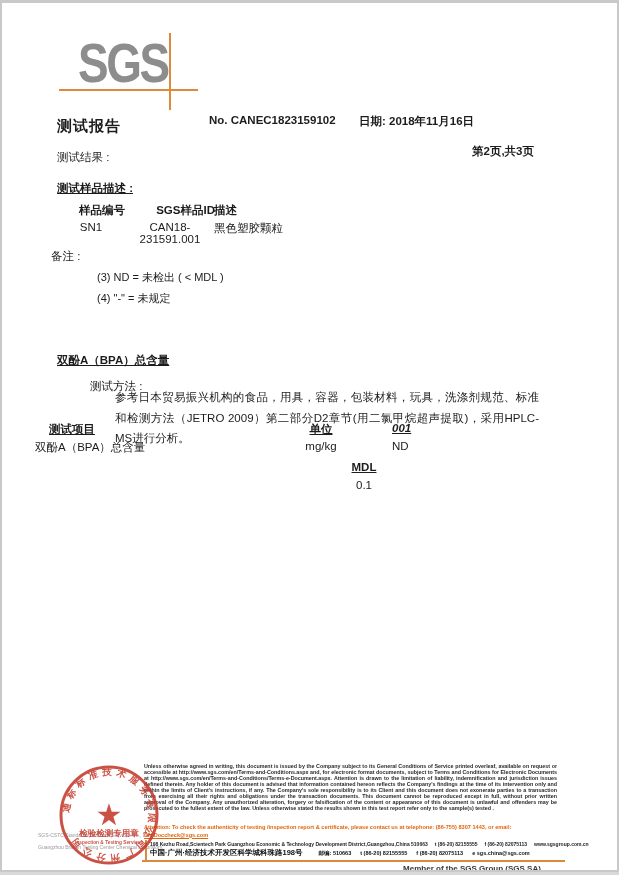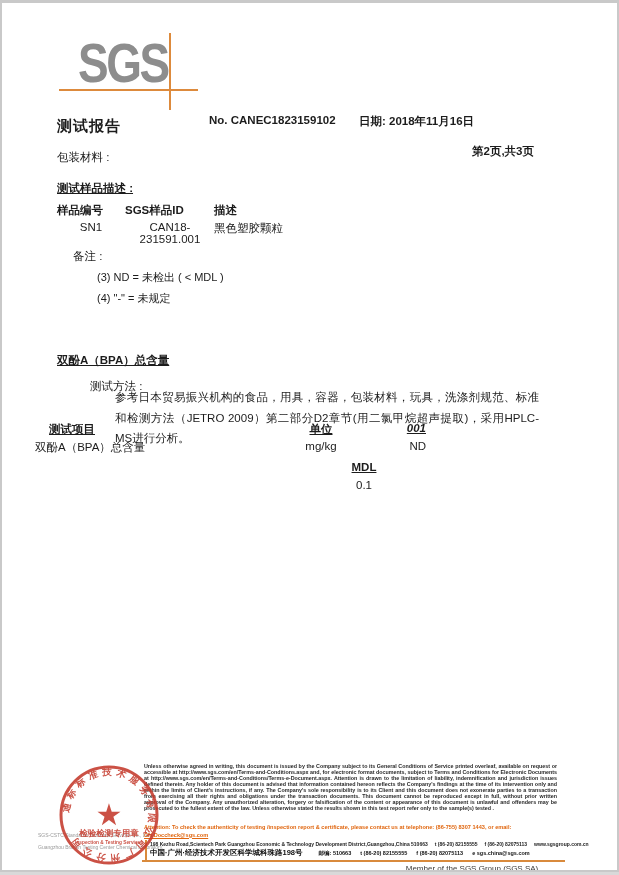--- a/index.html
+++ b/index.html
@@ -32,41 +32,41 @@
   
   .report-title { left: 55px; top: 114px; font-size: 15px; font-weight: bold; letter-spacing: 1px; }
   .report-no    { left: 207px; top: 111px; font-size: 11.5px; font-weight: bold; }
   .report-date  { left: 357px; top: 111px; font-size: 11.5px; font-weight: bold; }
   .report-page  { left: 470px; top: 111px; font-size: 11.5px; font-weight: bold; margin-top: 30px; }
 
   
   .label      { font-size: 11.5px; }
   .s-results  { left: 55px; top: 147px; }
   .s-sampled  { left: 55px; top: 178px; font-weight: bold; text-decoration: underline; }
-  .th-c { text-align: left; font-weight: bold; font-size: 11.5px; }
+  .th-c { text-align: right; font-weight: bold; font-size: 11.5px; }
   .td-c { text-align: center; font-size: 11.5px; }
   .col1 { left: 55px;  width: 68px; }
   .col2 { left: 123px; width: 90px; }
   .col3 { left: 212px; }
   .rowh { top: 200px; }
   .rowd { top: 218px; }
-  .s-notes { left: 71px; top: 246px; }
+  .s-notes { left: 49px; top: 246px; }
   .note-list { left: 95px; top: 264px; font-size: 11px; line-height: 21px; }
   .s-bpa { left: 55px; top: 350px; font-size: 11.5px; font-weight: bold; text-decoration: underline; }
   .s-method-label { left: 55px; top: 376px; margin-left: 33px; }
   .s-method-text  { left: 113px; top: 384px; width: 424px; font-size: 11.5px; line-height: 20.5px; text-align: justify; }
 
   
   .rt-h { top: 419px; font-size: 11.5px; font-weight: bold; text-decoration: underline; }
   .rt-d { top: 437px; font-size: 11.5px; }
   .rt-item-h { left: 47px; }
   .rt-item-d { left: 33px; }
   .rt-unit { left: 298px; width: 42px; text-align: center; }
   .rt-mdl  { left: 345px; width: 34px; text-align: center; margin-top: 39px; }
-  .rt-001  { left: 390px; width: 34px; text-align: right; }
+  .rt-001  { left: 390px; width: 34px; text-align: left; }
   .italic { font-style: italic; }
 
   
   .disclaimer {
     left: 142px; top: 761px; width: 413px;
     font-size: 5.35px; line-height: 5.95px;
     text-align: justify; color: #2a2a2a; font-weight: bold;
   }
   .attention {
     left: 142px; top: 821px; width: 413px;
@@ -76,40 +76,40 @@
   .attention a, .email-link { color: #e0660f; text-decoration: underline; }
   .company-en  { left: 36px; top: 829px; font-size: 5px; color: #9a9a9a; white-space: nowrap; }
   .company-br  { left: 36px; top: 841px; font-size: 5px; color: #9a9a9a; white-space: nowrap; }
   .addr-vline  { left: 143px; top: 837px; width: 1.5px; height: 20px; background:#d98a3c; }
   .addr1 { left: 148px; top: 838px; width: 410px; font-size: 5px; color: #222; white-space: nowrap; font-weight: bold; }
   .addr1 span { margin-right: 7px; }
   .addr2 { left: 148px; top: 845px; width: 410px; font-size: 5.5px; color: #111; white-space: nowrap; }
   .addr2 .cn { font-size: 7.5px; font-weight: bold; margin-right: 16px; }
   .addr2 span { margin-right: 9px; font-weight: bold; }
   .footer-hline { left: 140px; top: 857px; width: 423px; height: 1.5px; background:#d98a3c; }
-  .member { left: 370px; top: 861px; width: 200px; text-align: center; font-size: 8px; font-weight: normal; color: #3a3a3a; }
+  .member { left: 370px; top: 861px; width: 200px; text-align: center; font-size: 8px; font-weight: bold; color: #3a3a3a; }
 
   
   .stamp { left: 55px; top: 760px; width: 104px; height: 104px; opacity: 0.88; }
 </style>
 </head>
 <body>
 
 <div class="page">
 
   <div class="abs logo-text">SGS</div>
   <div class="abs logo-hline"></div>
   <div class="abs logo-vline"></div>
 
   <div class="abs report-title">测试报告</div>
   <div class="abs report-no">No. CANEC1823159102</div>
   <div class="abs report-date">日期: 2018年11月16日</div>
   <div class="abs report-page">第2页,共3页</div>
 
-  <div class="abs label s-results">包装材料 :</div>
+  <div class="abs label s-results">测试结果 :</div>
   <div class="abs label s-sampled">测试样品描述 :</div>
 
   <div class="abs th-c col1 rowh">样品编号</div>
   <div class="abs th-c col2 rowh">SGS样品ID</div>
   <div class="abs th-c col3 rowh" style="text-align:left;">描述</div>
   <div class="abs td-c col1 rowd">SN1</div>
   <div class="abs td-c col2 rowd">CAN18-231591.001</div>
   <div class="abs td-c col3 rowd" style="text-align:left;">黑色塑胶颗粒</div>
 
   <div class="abs label s-notes">备注 :</div>

